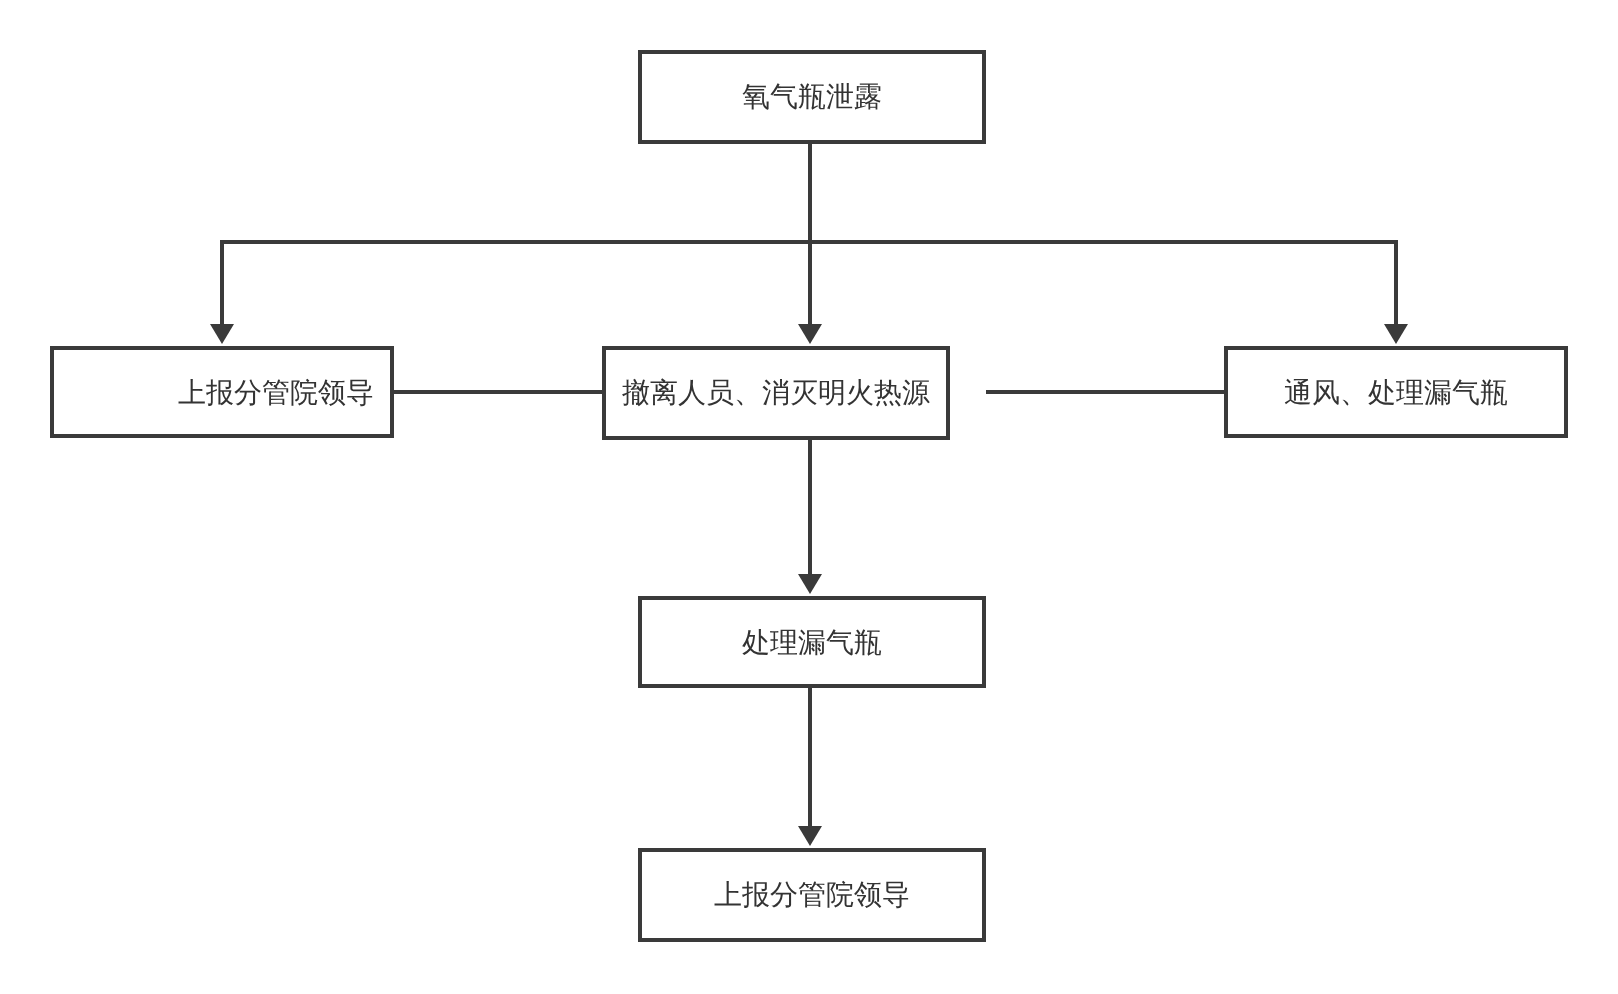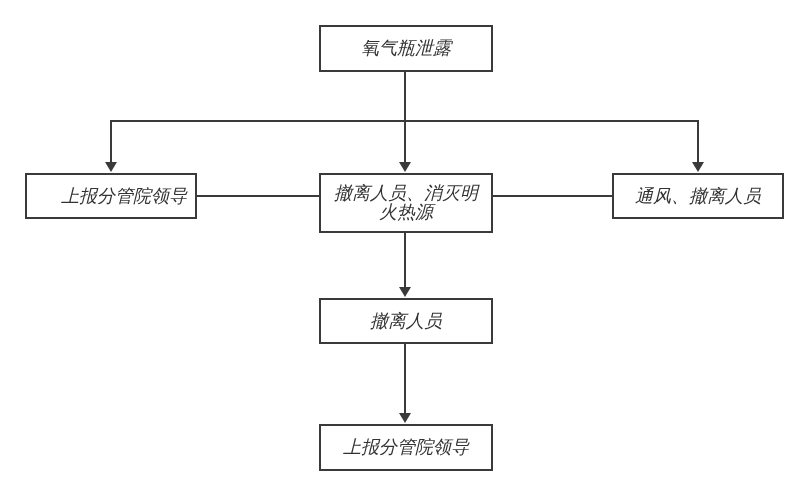--- a/index.html
+++ b/index.html
@@ -20,29 +20,28 @@
   }
   .node{
     position:absolute;
     background:#fff;
     border:2px solid var(--line);
     box-sizing:border-box;
     display:flex;
     align-items:center;
     justify-content:center;
     text-align:center;
-    font-size:18px;
+    font-size:14px;
     line-height:19px;
     color:var(--text);
     padding:2px 8px;
-    font-style:italic;
   }
   #node-leak        {left:319px;top:25px; width:174px;height:47px;}
   #node-report-leader{left:25px; top:173px;width:172px;height:46px;justify-content:flex-end;}
-  #node-evacuate    {left:319px;top:173px;width:174px;height:60px;}
+  #node-evacuate    {left:301px;top:173px;width:174px;height:47px;}
   #node-ventilate   {left:612px;top:173px;width:172px;height:46px;}
   #node-handle      {left:319px;top:298px;width:174px;height:46px;}
   #node-report      {left:319px;top:424px;width:174px;height:47px;}
 
   .hline,.vline{position:absolute;background:var(--line);}
   .hline{height:2px;}
   .vline{width:2px;}
 
   
   #stem-top       {left:404px;top:71px; height:50px;}
@@ -92,22 +91,22 @@
   <div class="node" id="node-leak">
     <span>氧气瓶泄露</span>
   </div>
   <div class="node" id="node-report-leader">
     <span>上报分管院领导</span>
   </div>
   <div class="node" id="node-evacuate">
     <span>撤离人员、消灭明火热源</span>
   </div>
   <div class="node" id="node-ventilate">
-    <span>通风、撤离人员</span>
+    <span>通风、处理漏气瓶</span>
   </div>
   <div class="node" id="node-handle">
-    <span>撤离人员</span>
+    <span>处理漏气瓶</span>
   </div>
   <div class="node" id="node-report">
     <span>上报分管院领导</span>
   </div>
 
 </div>
 
 </body></html>

